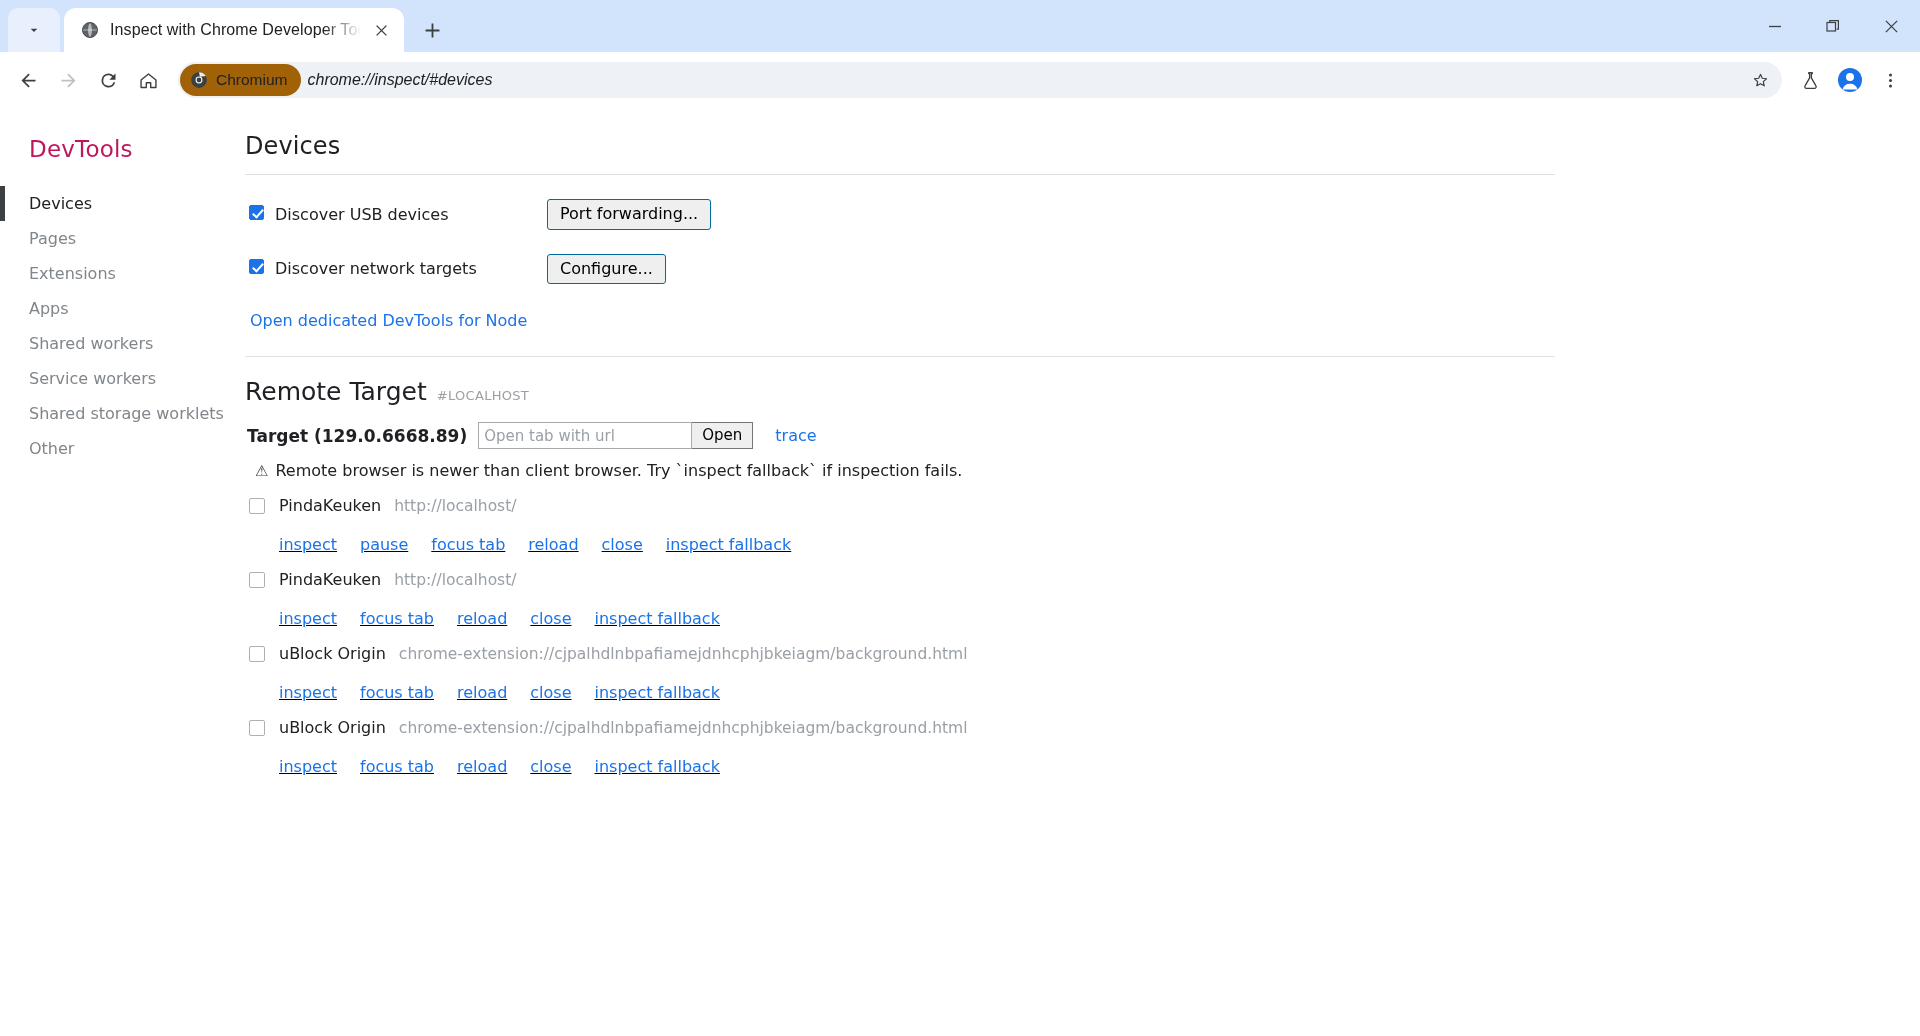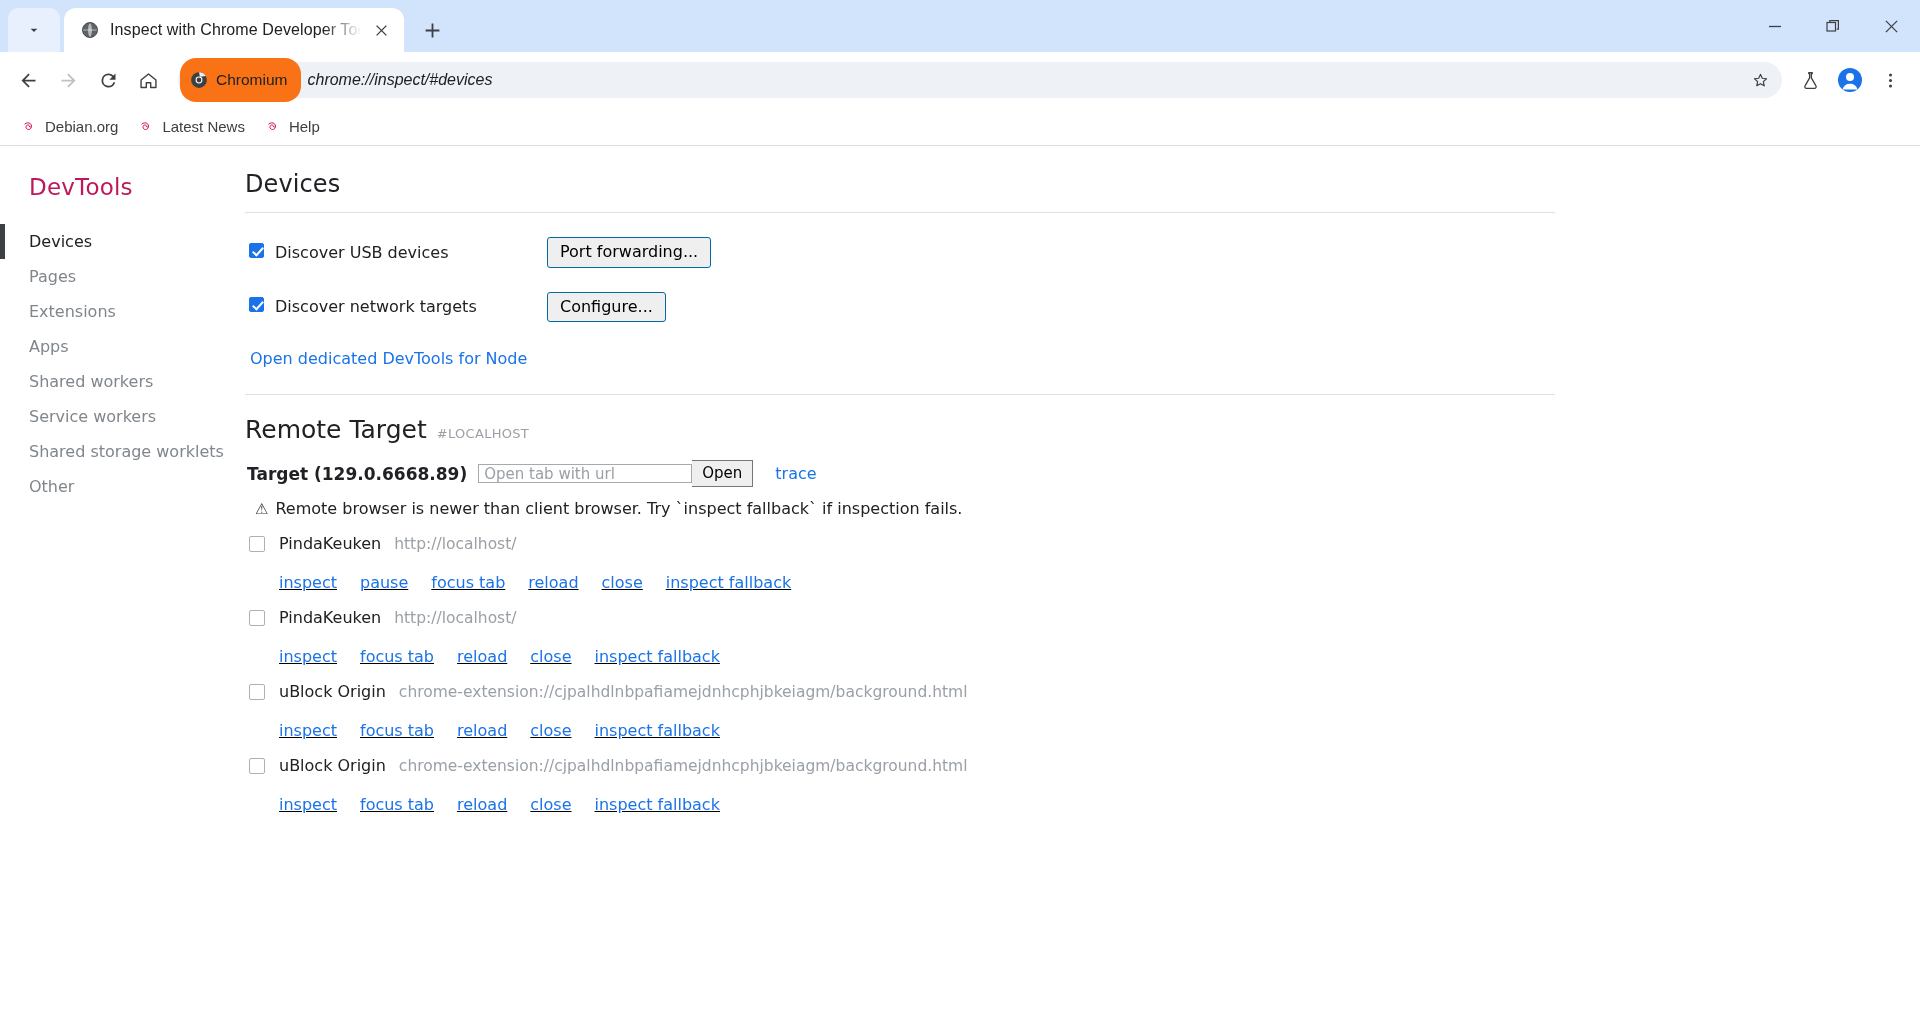--- a/index.html
+++ b/index.html
@@ -119,22 +119,22 @@
     height: 36px;
     background: #eef1f6;
     border-radius: 18px;
     display: flex;
     align-items: center;
     margin: 0 8px 0 10px;
     padding-right: 6px;
     position: relative;
   }
   .chip {
-    height: 44px;
-    background: #f97316;
+    height: 32px;
+    background: #a16207;
     border-radius: 16px;
     display: flex;
     align-items: center;
     padding: 0 14px 0 10px;
     margin: 2px 0 2px 2px;
     flex: 0 0 auto;
     cursor: pointer;
   }
   .chip-icon { width: 18px; height: 18px; margin-right: 8px; display:flex; }
   .chip-label { font-size: 15.5px; color: #202124; font-weight: 500; white-space: nowrap; }
@@ -331,21 +331,21 @@
   }
   .target-name {
     font-size: 17px;
     font-weight: bold;
     color: #202124;
     margin-right: 11px;
     white-space: nowrap;
   }
   .url-input {
     width: 214px;
-    height: 19px;
+    height: 27px;
     font-family: "DejaVu Sans", sans-serif;
     font-size: 15px;
     padding: 2px 5px;
     border: 1px solid #a9a9a9;
     background: #ffffff;
     color: #202124;
     outline: none;
   }
   .url-input::placeholder { color: #9aa0a6; }
   .open-btn {
@@ -523,46 +523,20 @@
     </div>
     <div class="tb-btn">
       <svg width="19" height="19" viewBox="0 0 24 24">
         <circle cx="12" cy="5" r="1.9" fill="#3c4043"></circle>
         <circle cx="12" cy="12" r="1.9" fill="#3c4043"></circle>
         <circle cx="12" cy="19" r="1.9" fill="#3c4043"></circle>
       </svg>
     </div>
   </div>
 
-  <div class="bookmarks">
-    <div class="bm">
-      <span class="bm-icon">
-        <svg width="16" height="16" viewBox="0 0 24 24">
-          <path d="M14.7 12.3c-.4-.6-1.3-1-2.1-.8.2-.6 0-1.4-.5-1.9-1-1-2.8-.8-3.8.3-1.2 1.3-1.1 3.4.2 4.7 1.6 1.6 4.4 1.5 6-.2 1.9-2 1.7-5.3-.3-7.2-2.3-2.2-6.2-2-8.5.4" fill="none" stroke="#d70a53" stroke-width="1.5" stroke-linecap="round"></path>
-        </svg>
-      </span>
-      <span class="bm-label">Debian.org</span>
-    </div>
-    <div class="bm">
-      <span class="bm-icon">
-        <svg width="16" height="16" viewBox="0 0 24 24">
-          <path d="M14.7 12.3c-.4-.6-1.3-1-2.1-.8.2-.6 0-1.4-.5-1.9-1-1-2.8-.8-3.8.3-1.2 1.3-1.1 3.4.2 4.7 1.6 1.6 4.4 1.5 6-.2 1.9-2 1.7-5.3-.3-7.2-2.3-2.2-6.2-2-8.5.4" fill="none" stroke="#d70a53" stroke-width="1.5" stroke-linecap="round"></path>
-        </svg>
-      </span>
-      <span class="bm-label">Latest News</span>
-    </div>
-    <div class="bm">
-      <span class="bm-icon">
-        <svg width="16" height="16" viewBox="0 0 24 24">
-          <path d="M14.7 12.3c-.4-.6-1.3-1-2.1-.8.2-.6 0-1.4-.5-1.9-1-1-2.8-.8-3.8.3-1.2 1.3-1.1 3.4.2 4.7 1.6 1.6 4.4 1.5 6-.2 1.9-2 1.7-5.3-.3-7.2-2.3-2.2-6.2-2-8.5.4" fill="none" stroke="#d70a53" stroke-width="1.5" stroke-linecap="round"></path>
-        </svg>
-      </span>
-      <span class="bm-label">Help</span>
-    </div>
-  </div>
 
   <div class="page">
 
     <div class="sidebar">
       <div class="dt-title">DevTools</div>
 
       <div class="nav-item active">
         <span>Devices</span>
       </div>
       <div class="nav-item">

